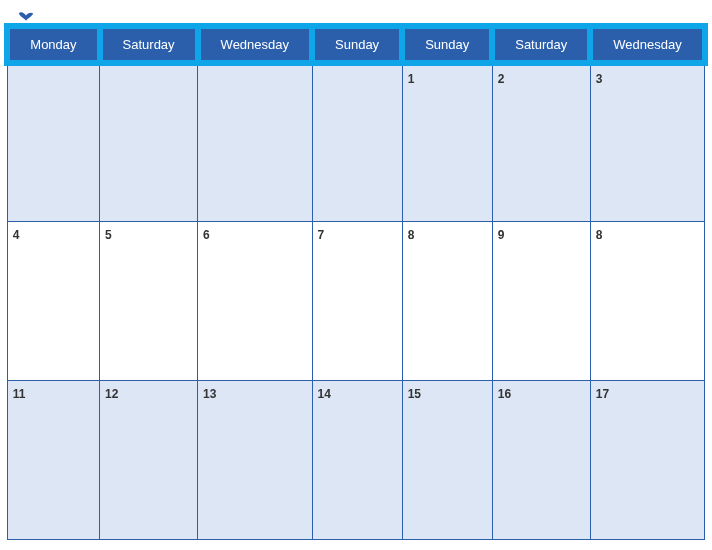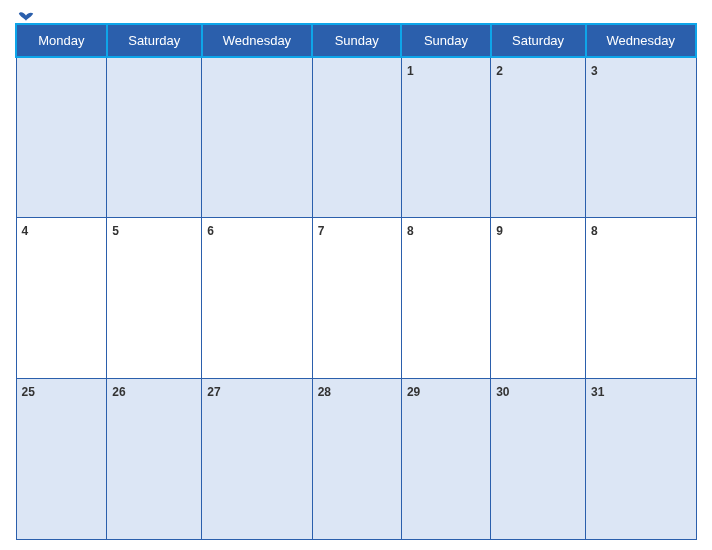--- a/index.html
+++ b/index.html
@@ -77,21 +77,21 @@
       flex: 1;
     }
 
     .calendar th {
       background-color: #2b5fac;
       color: white;
       text-align: center;
       padding: 8px 20px;
       font-size: 13px;
       font-weight: normal;
-      border: 2px solid #0ea5e9;
+      border: 6px solid #0ea5e9;
     }
 
     .calendar td {
       border: 1px solid #2b5fac;
       vertical-align: top;
       width: calc(100% / 7);
       height: 75px;
       padding: 3px 5px;
       background: #fff;
     }
@@ -158,22 +158,22 @@
       <tr class="row-even">
         <td><span class="day-num">4</span></td>
         <td><span class="day-num">5</span></td>
         <td><span class="day-num">6</span></td>
         <td><span class="day-num">7</span></td>
         <td><span class="day-num">8</span></td>
         <td><span class="day-num">9</span></td>
         <td><span class="day-num">8</span></td>
       </tr>
       <tr class="row-odd">
-        <td><span class="day-num">25</span></td>
-        <td><span class="day-num">26</span></td>
-        <td><span class="day-num">27</span></td>
-        <td><span class="day-num">28</span></td>
-        <td><span class="day-num">29</span></td>
-        <td><span class="day-num">30</span></td>
-        <td><span class="day-num">31</span></td>
+        <td><span class="day-num">11</span></td>
+        <td><span class="day-num">12</span></td>
+        <td><span class="day-num">13</span></td>
+        <td><span class="day-num">14</span></td>
+        <td><span class="day-num">15</span></td>
+        <td><span class="day-num">16</span></td>
+        <td><span class="day-num">17</span></td>
       </tr>
     </tbody>
 </table>
 
 </body></html>

